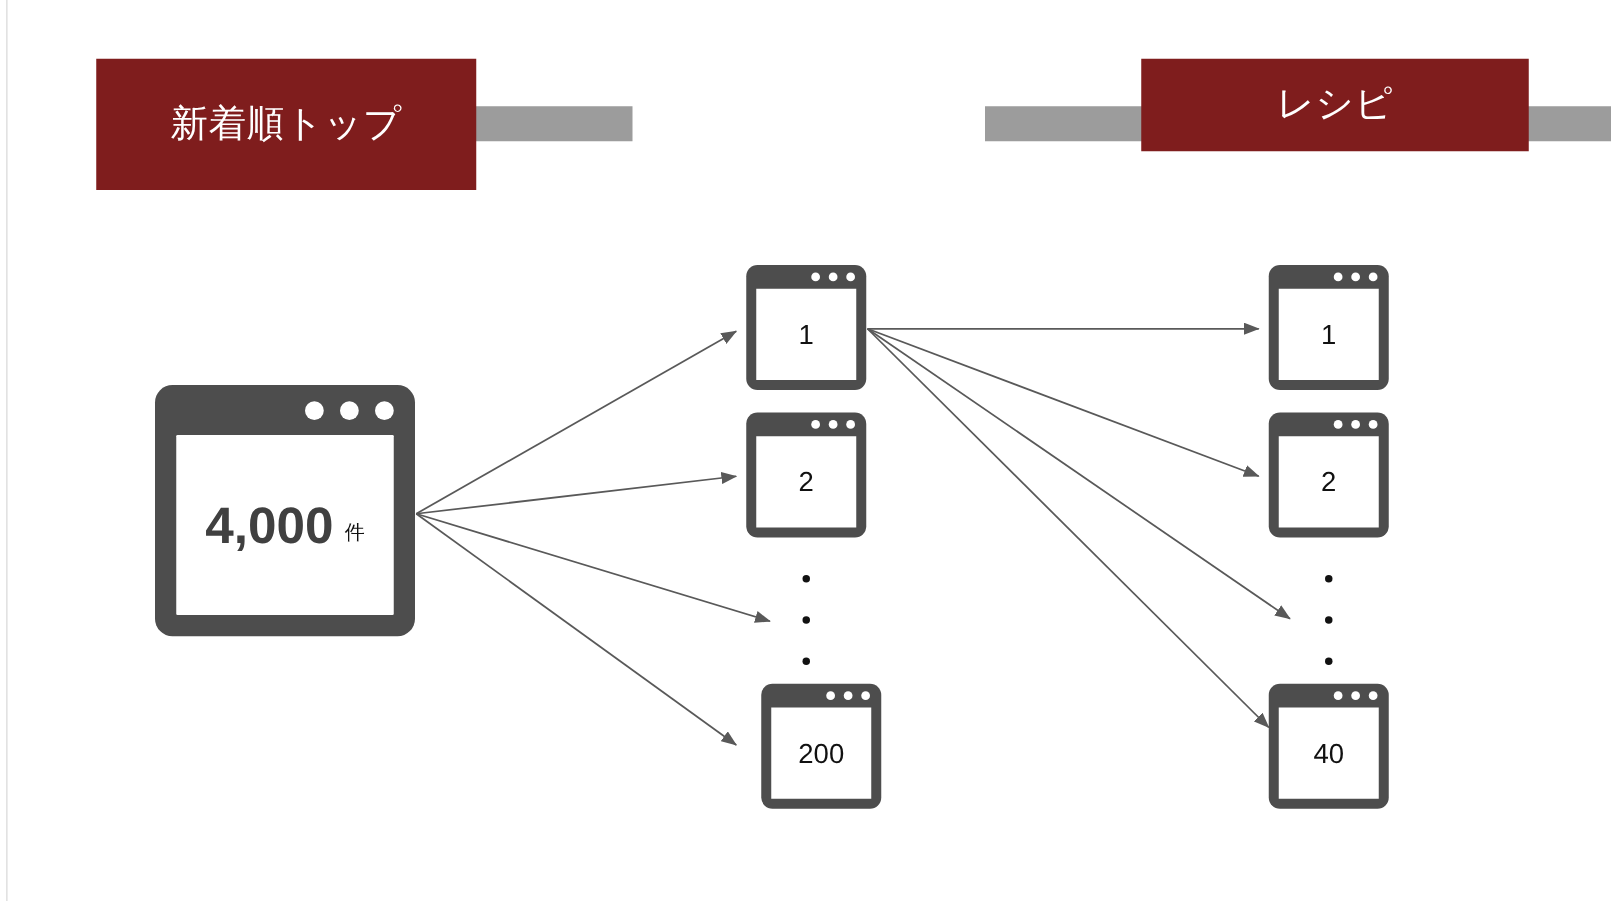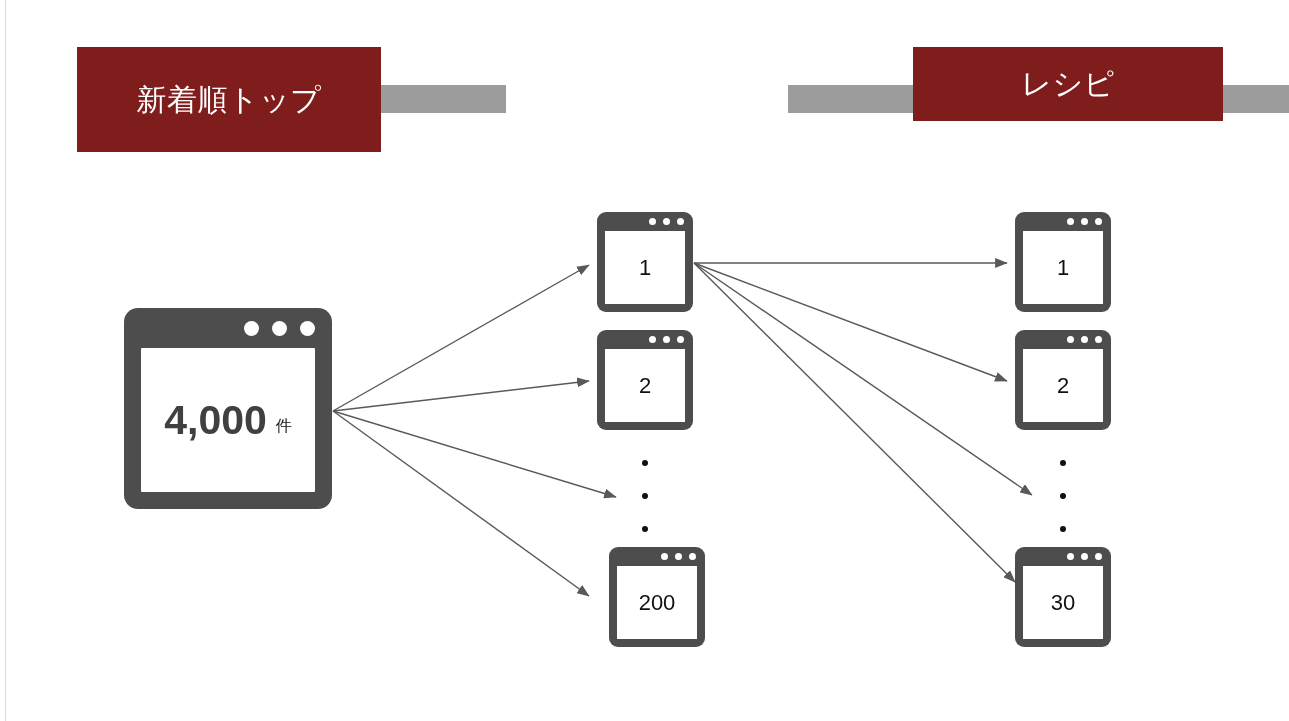--- a/index.html
+++ b/index.html
@@ -293,17 +293,17 @@
     <span class="vdot"></span>
   </div>
 
   <div class="win win-sm" style="left:1015px; top:547px;">
     <div class="win-bar">
       <span class="dot"></span>
       <span class="dot"></span>
       <span class="dot"></span>
     </div>
     <div class="win-screen">
-      <span class="win-label">30</span>
+      <span class="win-label">40</span>
     </div>
   </div>
 
 </div>
 
 </body></html>

